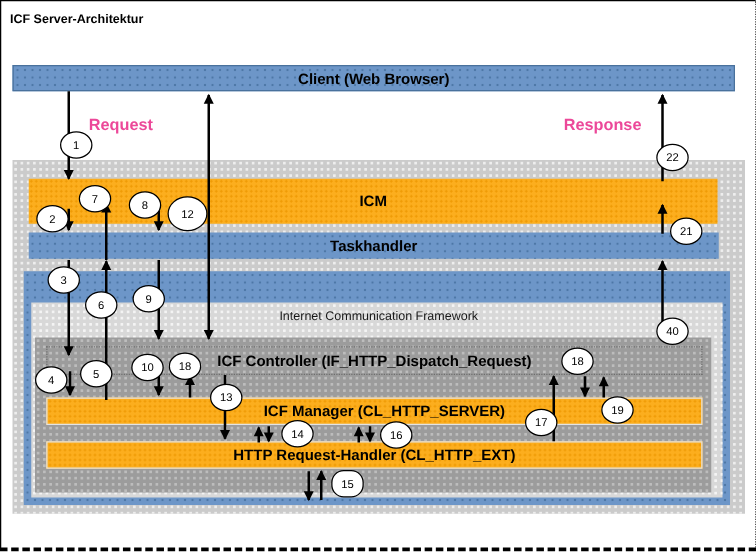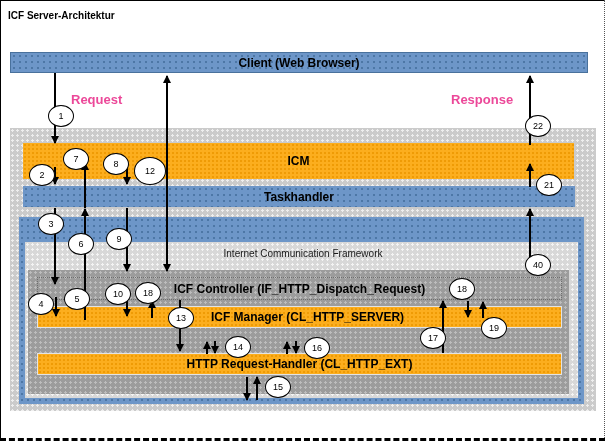--- a/index.html
+++ b/index.html
@@ -61,21 +61,21 @@
   <div class="abs blue-fill" style="left:19px;top:217px;width:565px;height:187px;">
     <div class="abs gray-inner-fill" style="left:6px;top:25px;width:553px;height:156px;"></div>
   </div>
 
   <div class="abs small-label" style="left:10px;width:586px;top:248px;">Internet Communication Framework</div>
 
   <div class="abs gray-dark-fill" style="left:28px;top:270px;width:541px;height:124px;"></div>
 
   <div class="abs bar-label" style="left:37px;top:277px;width:525px;height:23px;border:1px dotted #6e6e6e;">ICF Controller (IF_HTTP_Dispatch_Request)</div>
 
-  <div class="abs orange-fill bar-label" style="left:37px;top:306px;width:525px;height:22px;border:1px solid #e3e3e3;padding-left:16px;">ICF Manager (CL_HTTP_SERVER)</div>
+  <div class="abs orange-fill bar-label" style="left:37px;top:318px;width:525px;height:22px;border:1px solid #e3e3e3;padding-left:16px;">ICF Manager (CL_HTTP_SERVER)</div>
 
   <div class="abs orange-fill bar-label" style="left:37px;top:353px;width:525px;height:22px;border:1px solid #e3e3e3;">HTTP Request-Handler (CL_HTTP_EXT)</div>
 
   <div id="overlay" class="abs" style="left:0;top:0;width:605px;height:444px;">
       <div class="arrow-line" style="left: 54px; top: 73px; height: 70px;"></div>
       <div class="arrow-head down" style="left: 51px; top: 136px;"></div>
       <div class="arrow-line" style="left: 54px; top: 167px; height: 17px;"></div>
       <div class="arrow-head down" style="left: 51px; top: 177px;"></div>
       <div class="arrow-line" style="left: 54px; top: 208px; height: 76px;"></div>
       <div class="arrow-head down" style="left: 51px; top: 277px;"></div>
@@ -131,21 +131,21 @@
       <div class="step-circle" style="left: 64px; top: 288px; width: 24px; height: 20px;">5</div>
       <div class="step-circle" style="left: 68px; top: 233px; width: 24px; height: 20px;">6</div>
       <div class="step-circle" style="left: 63px; top: 148px; width: 24px; height: 20px;">7</div>
       <div class="step-circle" style="left: 103px; top: 153px; width: 24px; height: 20px;">8</div>
       <div class="step-circle" style="left: 106px; top: 228px; width: 24px; height: 20px;">9</div>
       <div class="step-circle" style="left: 105px; top: 283px; width: 24px; height: 20px;">10</div>
       <div class="step-circle" style="left: 135px; top: 282px; width: 24px; height: 20px;">18</div>
       <div class="step-circle" style="left: 134px; top: 157px; width: 30px; height: 26px;">12</div>
       <div class="step-circle" style="left: 168px; top: 307px; width: 24px; height: 20px;">13</div>
       <div class="step-circle" style="left: 225px; top: 336px; width: 24px; height: 20px;">14</div>
-      <div class="step-circle" style="left: 265px; top: 376px; width: 24px; height: 20px;">15</div>
+      <div class="step-circle" style="left: 265px; top: 376px; width: 24px; height: 20px; border-radius: 10px;">15</div>
       <div class="step-circle" style="left: 304px; top: 337px; width: 24px; height: 20px;">16</div>
       <div class="step-circle" style="left: 420px; top: 327px; width: 24px; height: 20px;">17</div>
       <div class="step-circle" style="left: 449px; top: 278px; width: 24px; height: 20px;">18</div>
       <div class="step-circle" style="left: 481px; top: 317px; width: 24px; height: 20px;">19</div>
       <div class="step-circle" style="left: 525px; top: 254px; width: 24px; height: 20px;">40</div>
       <div class="step-circle" style="left: 536px; top: 174px; width: 24px; height: 20px;">21</div>
       <div class="step-circle" style="left: 525px; top: 115px; width: 24px; height: 20px;">22</div>
     </div>
 </div>
 

